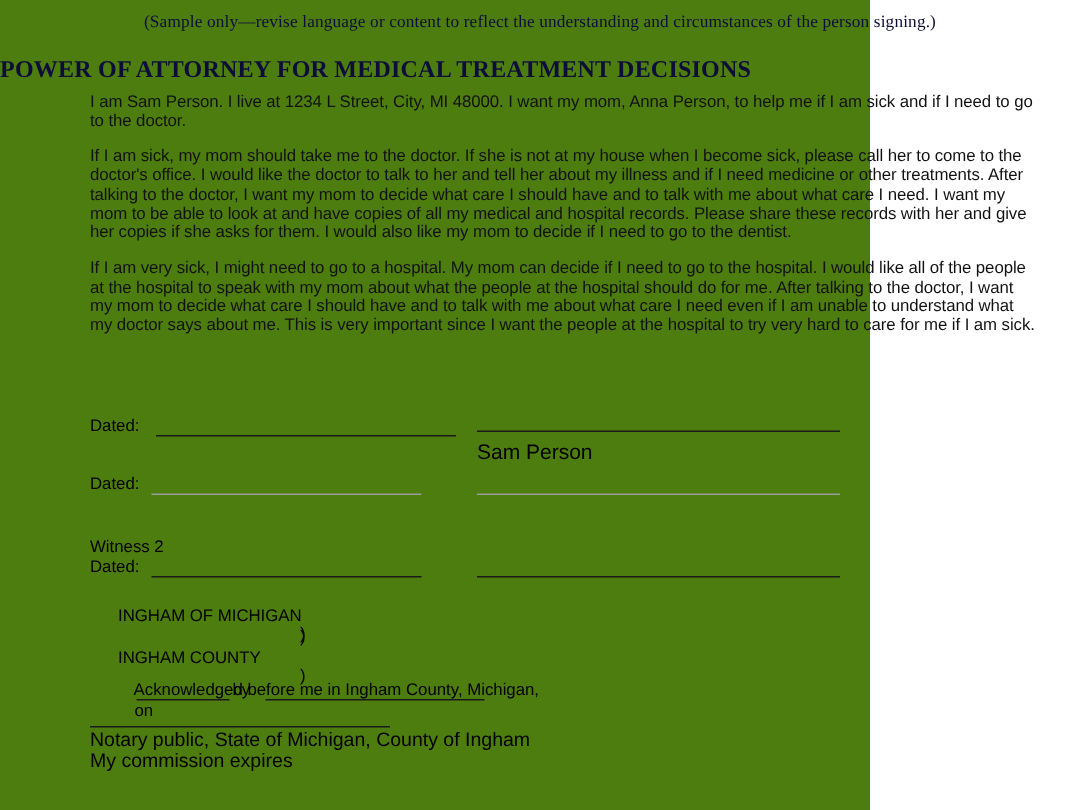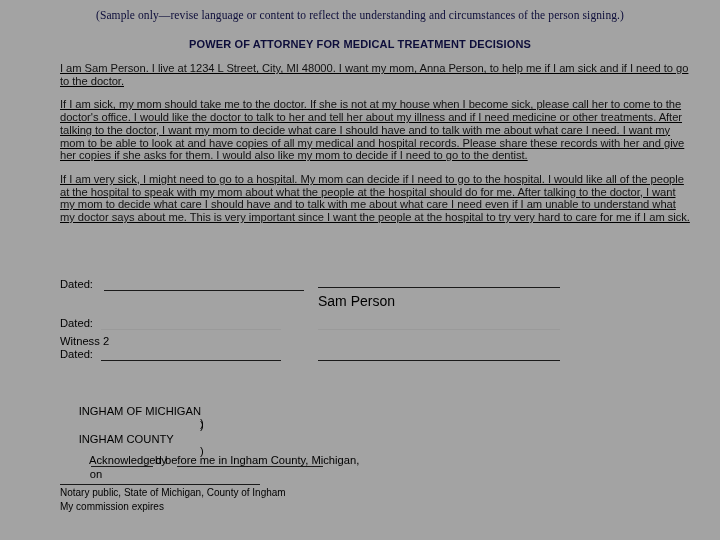--- a/index.html
+++ b/index.html
@@ -9,57 +9,56 @@
   }
   body {
     width: 720px;
     height: 540px;
     overflow: hidden;
     font-family: "Liberation Sans", sans-serif;
     color: #000000;
   }
   .page {
     position: relative;
-    width: 720px;
+    width: 580px;
     height: 540px;
-    background: #a3a3a3;
+    background: #4d7c0f;
   }
 
   
   .sample-note {
     position: absolute;
     left: 0;
     top: 9px;
     width: 720px;
     text-align: center;
     font-family: "Liberation Serif", serif;
     font-size: 11.5px;
     color: #0d0d3a;
     letter-spacing: 0.1px;
   }
   .doc-title {
     position: absolute;
     left: 0;
     top: 38px;
     width: 720px;
-    text-align: center;
-    font-family: Liberation Sans, sans-serif;
+    text-align: left;
+    font-family: Liberation Serif, serif;
     font-weight: bold;
-    font-size: 11px;
+    font-size: 16px;
     color: #0d0d3a;
     letter-spacing: 0.15px;
   }
 
   
   .body-block {
     position: absolute;
     left: 60px;
     top: 62px;
     width: 632px;
-    text-decoration: underline;
   }
   .para {
     font-size: 11.2px;
     line-height: 12.7px;
     color: #121212;
     margin: 0 0 11px 0;
     text-align: left;
     letter-spacing: -0.05px;
   }
 
@@ -125,21 +124,21 @@
   }
   .notary-line {
     position: relative;
     height: 14px;
     white-space: pre;
   }
   .notary-tail {
     position: absolute;
     left: 60px;
     top: 486px;
-    font-size: 10px;
+    font-size: 13px;
     line-height: 13.5px;
   }
   .notary-sig-rule {
     position: absolute;
     left: 60px;
     top: 484px;
     width: 200px;
     border-bottom: 1.2px solid #1a1a1a;
   }
 </style>
@@ -168,21 +167,21 @@
     <div style="position:relative; height:22px;">
       <span class="sig-name" style="left:258px; top:0px;">Sam Person</span>
     </div>
 
     <div class="sig-row">
       <span class="label">Dated:</span>
       <span class="rule gray" style="left:41px; top:12px; width:180px;"></span>
       <span class="rule gray" style="left:258px; top:12px; width:242px;"></span>
     </div>
 
-    <div class="wit-head" style="margin-top:1px;">Witness 2</div>
+    <div class="wit-head" style="margin-top:25px;">Witness 2</div>
     <div class="sig-row">
       <span class="label">Dated:</span>
       <span class="rule" style="left:41px; top:12px; width:180px;"></span>
       <span class="rule" style="left:258px; top:12px; width:242px;"></span>
     </div>
   </div>
 
   <div class="venue">
     <div class="venue-line">
       <span>INGHAM OF MICHIGAN</span>

